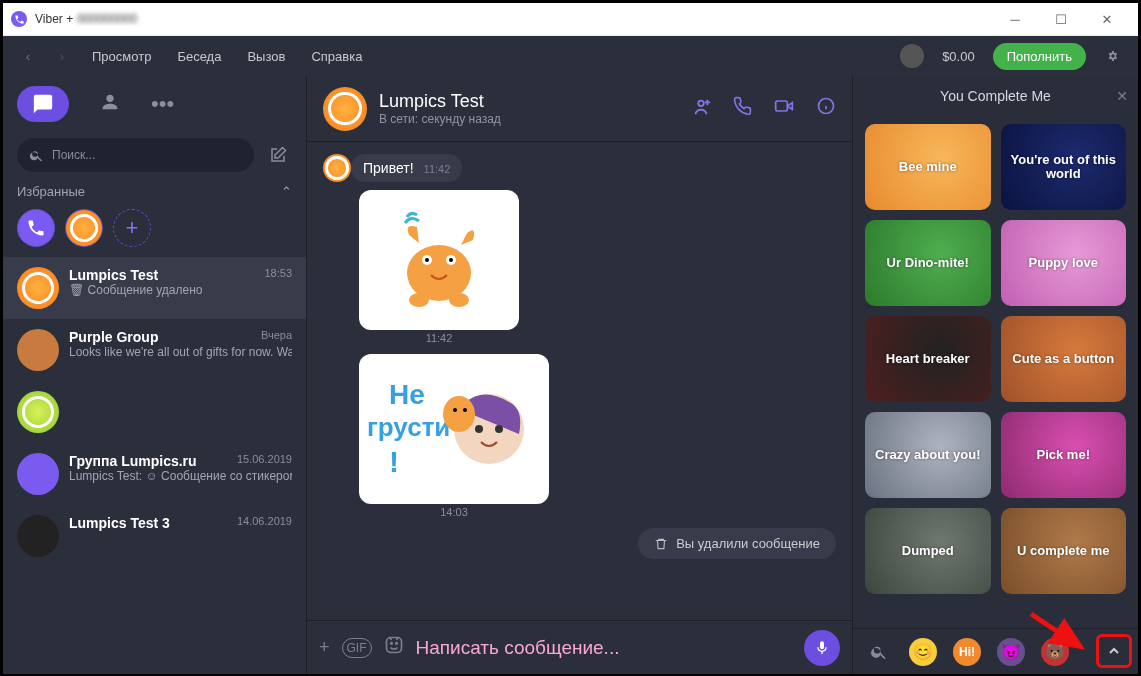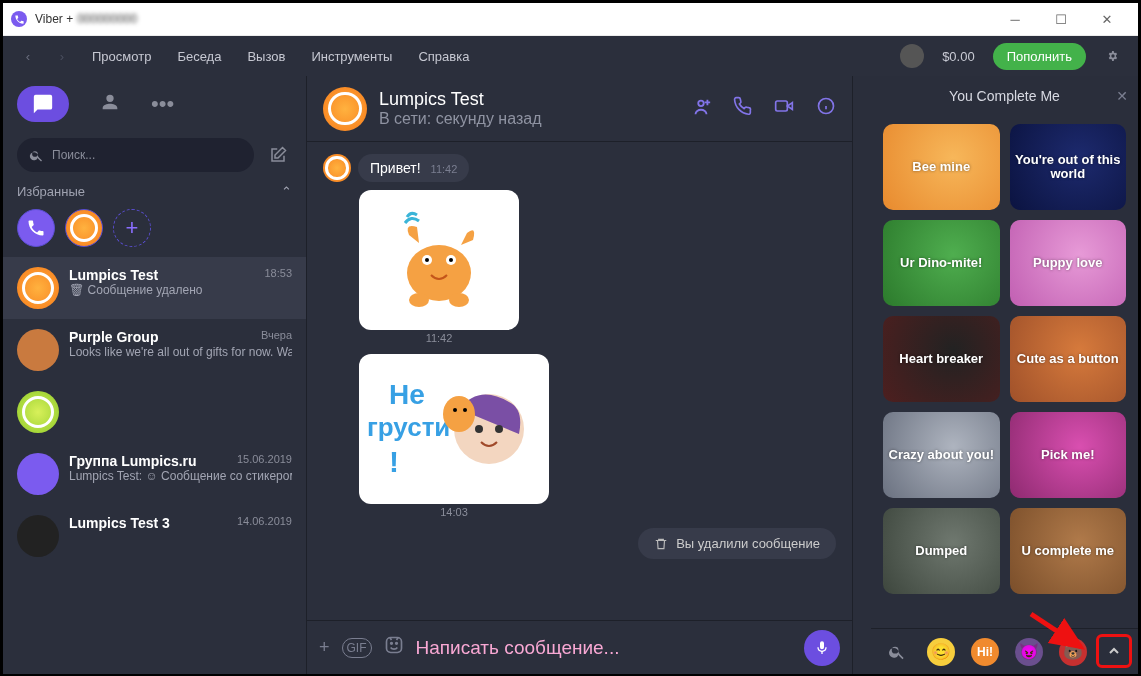--- a/index.html
+++ b/index.html
@@ -46,38 +46,38 @@
 .ci-row1 { display:flex; justify-content:space-between; }
 .ci-name { color:#fff; font-size:14px; font-weight:600; white-space:nowrap; overflow:hidden; text-overflow:ellipsis;}
 .ci-time { color:#8a8d9a; font-size:11px; flex:none; }
 .ci-sub { color:#a2a5b3; font-size:12px; display:flex; align-items:center; gap:4px; white-space:nowrap; overflow:hidden; text-overflow:ellipsis;}
 
 
 .mid { flex:1; display:flex; flex-direction:column; background:#2b2f3c; position:relative; }
 .convo-hdr { height:66px; display:flex; align-items:center; padding:0 16px; border-bottom:1px solid #1d2029; }
 .convo-av { width:44px; height:44px; border-radius:50%; margin-right:12px; }
 .convo-title { color:#fff; font-size:18px; font-weight:400; }
-.convo-sub { color:#8f93a2; font-size:16px; }
+.convo-sub { color:#8f93a2; font-size:12px; }
 .convo-actions { margin-left:auto; display:flex; gap:20px; color:#7d71e6; }
 .convo-actions span { cursor:pointer; }
 .messages { flex:1; padding:12px 16px; overflow:auto; }
-.msg-row { display:flex; align-items:flex-end; gap:7px; margin-bottom:8px; }
+.msg-row { display:flex; align-items:flex-end; gap:0; margin-bottom:8px; }
 .msg-av { width:28px; height:28px; border-radius:50%; flex:none; }
 .bubble { background:#373b4a; color:#fff; border-radius:14px; padding:6px 12px; font-size:14px; display:inline-flex; align-items:baseline; gap:10px;}
 .bubble .time { color:#7a7e90; font-size:11px; }
 .sticker { width:160px; height:140px; border-radius:12px; background:#fff; display:flex; align-items:center; justify-content:center; margin:6px 0 2px 36px; overflow:hidden; }
 .stk-time { color:#8a8d9a; font-size:11px; margin-left:36px; margin-bottom:10px; text-align:center; width:160px;}
 .deleted { background:#373b4a; color:#ccc; border-radius:16px; padding:8px 16px; font-size:13px; display:inline-flex; align-items:center; gap:8px; margin-left:auto; float:right;}
 .composer { height:54px; display:flex; align-items:center; padding:0 12px; border-top:1px solid #1d2029; gap:12px; }
 .comp-icn { color:#7a7e90; cursor:pointer; font-size:18px; }
 .comp-input { flex:1; color:#f9a8d4; font-size:19px; }
 .mic { width:36px; height:36px; border-radius:50%; background:#6c4ee0; display:flex; align-items:center; justify-content:center; color:#fff; cursor:pointer; }
 
 
-.right { width:286px; background:#2a2e3b; display:flex; flex-direction:column; border-left:1px solid #1d2029;padding-left:18px; }
+.right { width:286px; background:#2a2e3b; display:flex; flex-direction:column; border-left:1px solid #1d2029; }
 .pack-hdr { height:40px; display:flex; align-items:center; justify-content:center; color:#d7d9e2; font-size:14px; position:relative; }
 .pack-close { position:absolute; right:10px; color:#7a7e90; cursor:pointer; }
 .stickers-grid { flex:1; padding:8px 12px; display:grid; grid-template-columns:1fr 1fr; gap:10px; overflow:hidden; align-content:start;}
 .stk { height:86px; border-radius:10px; display:flex; align-items:center; justify-content:center; font-family:"Comic Sans MS",cursive; font-weight:700; overflow:hidden; position:relative; cursor:pointer;}
 .stk-txt { color:#fff; font-size:13px; text-align:center; line-height:1.1; text-shadow:0 0 3px rgba(0,0,0,.5); padding:4px; z-index:2;}
 .stk .bg { position:absolute; inset:0; }
 .stk-bar { padding-right:50px; height:46px; display:flex; align-items:center; gap:16px; padding-left:12px; border-top:1px solid #1d2029; position:relative; }
 .sb-icn { width:28px; height:28px; border-radius:50%; display:flex; align-items:center; justify-content:center; cursor:pointer; font-size:16px;}
 .expand-box { position:absolute; right:6px; top:5px; width:36px; height:34px; border:3px solid #e11; border-radius:6px; display:flex; align-items:center; justify-content:center; background:#2a2e3b; cursor:pointer;}
 .arrow-annot { position:absolute; right:42px; bottom:14px; z-index:99; pointer-events:none;}
@@ -112,21 +112,20 @@
   </div>
 
   <div class="app">
 
     <div class="menubar">
       <div class="nav-arrow">‹</div>
       <div class="nav-arrow" style="color:#4a4e5e">›</div>
       <div class="menu-item">Просмотр</div>
       <div class="menu-item">Беседа</div>
       <div class="menu-item">Вызов</div>
-      <div class="menu-item">Инструменты</div>
       <div class="menu-item">Справка</div>
       <div class="menu-right">
         <div class="avatar-sm"></div>
         <div class="balance">$0.00</div>
         <div class="topup">Пополнить</div>
         <div class="gear">
           <svg width="20" height="20" viewBox="0 0 24 24" fill="#8a8d9a">
               <path d="M19.4 13l.6-1-.6-1 1.5-1.2-1-1.7-1.9.4-.8-.7-.3-1.9h-2l-.3 1.9-.8.7-1.9-.4-1 1.7L12.4 11l-.6 1 .6 1-1.5 1.2 1 1.7 1.9-.4.8.7.3 1.9h2l.3-1.9.8-.7 1.9.4 1-1.7L19.4 13zM16 14a2 2 0 110-4 2 2 0 010 4z" transform="translate(-4,0)"></path>
             </svg>
         </div>

